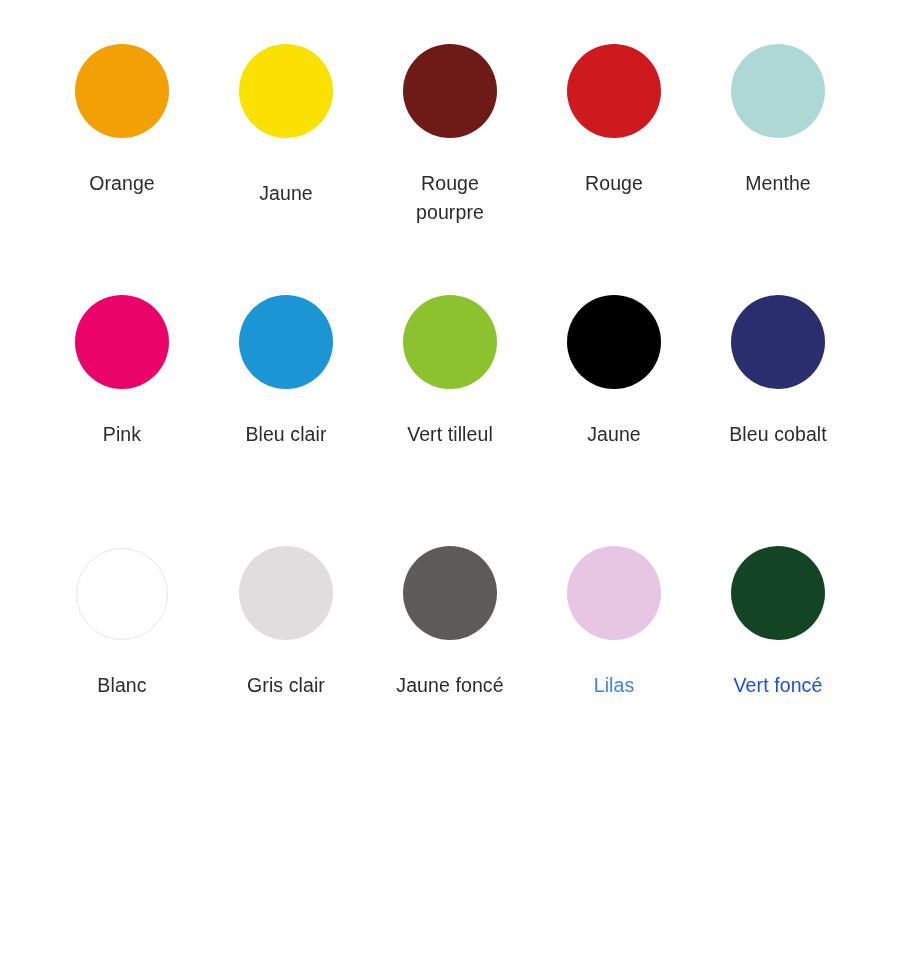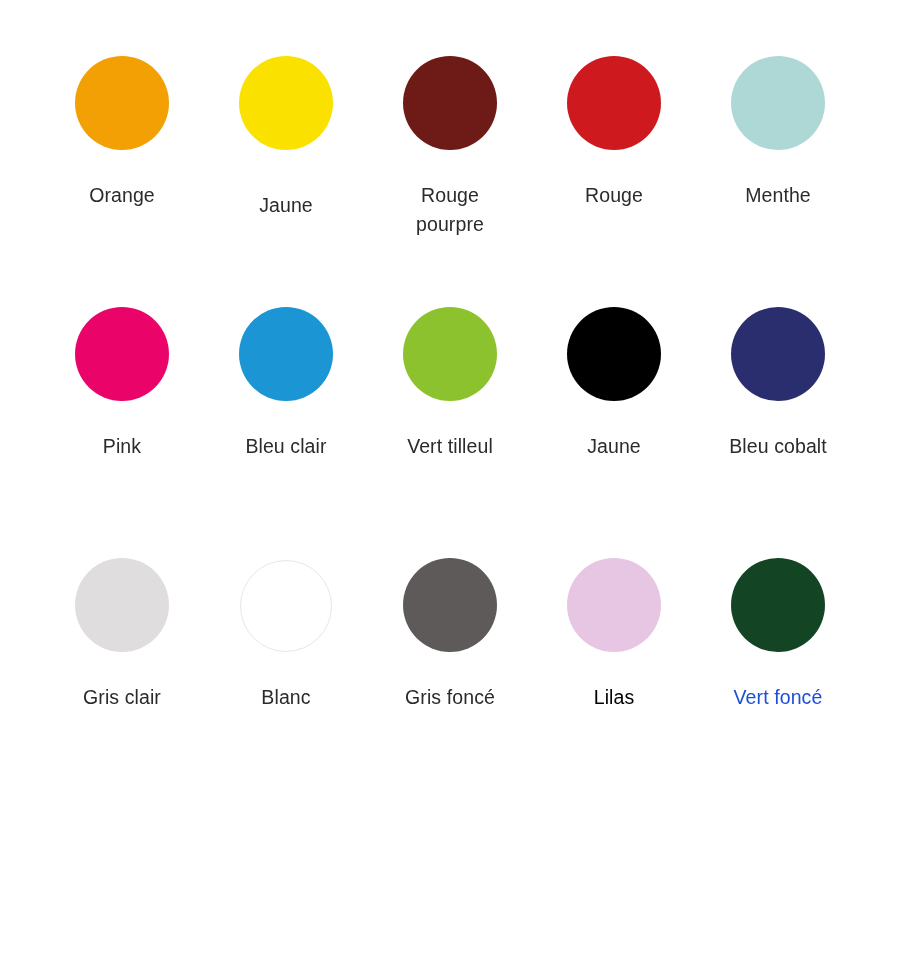--- a/index.html
+++ b/index.html
@@ -13,21 +13,21 @@
     height: 962px;
     font-family: "Liberation Sans", "DejaVu Sans", sans-serif;
     -webkit-font-smoothing: antialiased;
     overflow: hidden;
   }
 
   #swatch-palette {
     box-sizing: border-box;
     width: 900px;
     height: 962px;
-    padding: 56px 40px 140px 40px;
+    padding: 44px 40px 140px 40px;
     display: flex;
     flex-direction: column;
   }
 
   .swatch-row {
     display: grid;
     grid-template-columns: repeat(5, 1fr);
     column-gap: 0;
     height: 251px;
   }
@@ -111,34 +111,34 @@
       <div class="swatch-label" style="color: rgb(43, 43, 43);">Jaune</div>
     </div>
     <div class="swatch-cell">
       <div class="swatch-dot" style="background-color: rgb(42, 46, 110);"></div>
       <div class="swatch-label" style="color: rgb(43, 43, 43);">Bleu cobalt</div>
     </div>
   </div>
 
   <div class="swatch-row">
     <div class="swatch-cell">
+      <div class="swatch-dot outlined" style="background-color: rgb(255, 255, 255); border-color: rgb(231, 231, 231);"></div>
+      <div class="swatch-label" style="color: rgb(43, 43, 43);">Blanc</div>
+    </div>
+    <div class="swatch-cell">
       <div class="swatch-dot" style="background-color: rgb(223, 221, 222);"></div>
       <div class="swatch-label" style="color: rgb(43, 43, 43);">Gris clair</div>
     </div>
     <div class="swatch-cell">
-      <div class="swatch-dot outlined" style="background-color: rgb(255, 255, 255); border-color: rgb(231, 231, 231);"></div>
-      <div class="swatch-label" style="color: rgb(43, 43, 43);">Blanc</div>
-    </div>
-    <div class="swatch-cell">
       <div class="swatch-dot" style="background-color: rgb(94, 90, 90);"></div>
-      <div class="swatch-label" style="color: rgb(43, 43, 43);">Gris foncé</div>
+      <div class="swatch-label" style="color: rgb(43, 43, 43);">Jaune foncé</div>
     </div>
     <div class="swatch-cell">
       <div class="swatch-dot" style="background-color: rgb(230, 198, 226);"></div>
-      <div class="swatch-label" style="color: #000000;">Lilas</div>
+      <div class="swatch-label" style="color: #3b82f6;">Lilas</div>
     </div>
     <div class="swatch-cell">
       <div class="swatch-dot" style="background-color: rgb(19, 69, 37);"></div>
       <div class="swatch-label" style="color: #1d4ed8;">Vert foncé</div>
     </div>
   </div>
 
 </div>
 
 </body></html>

